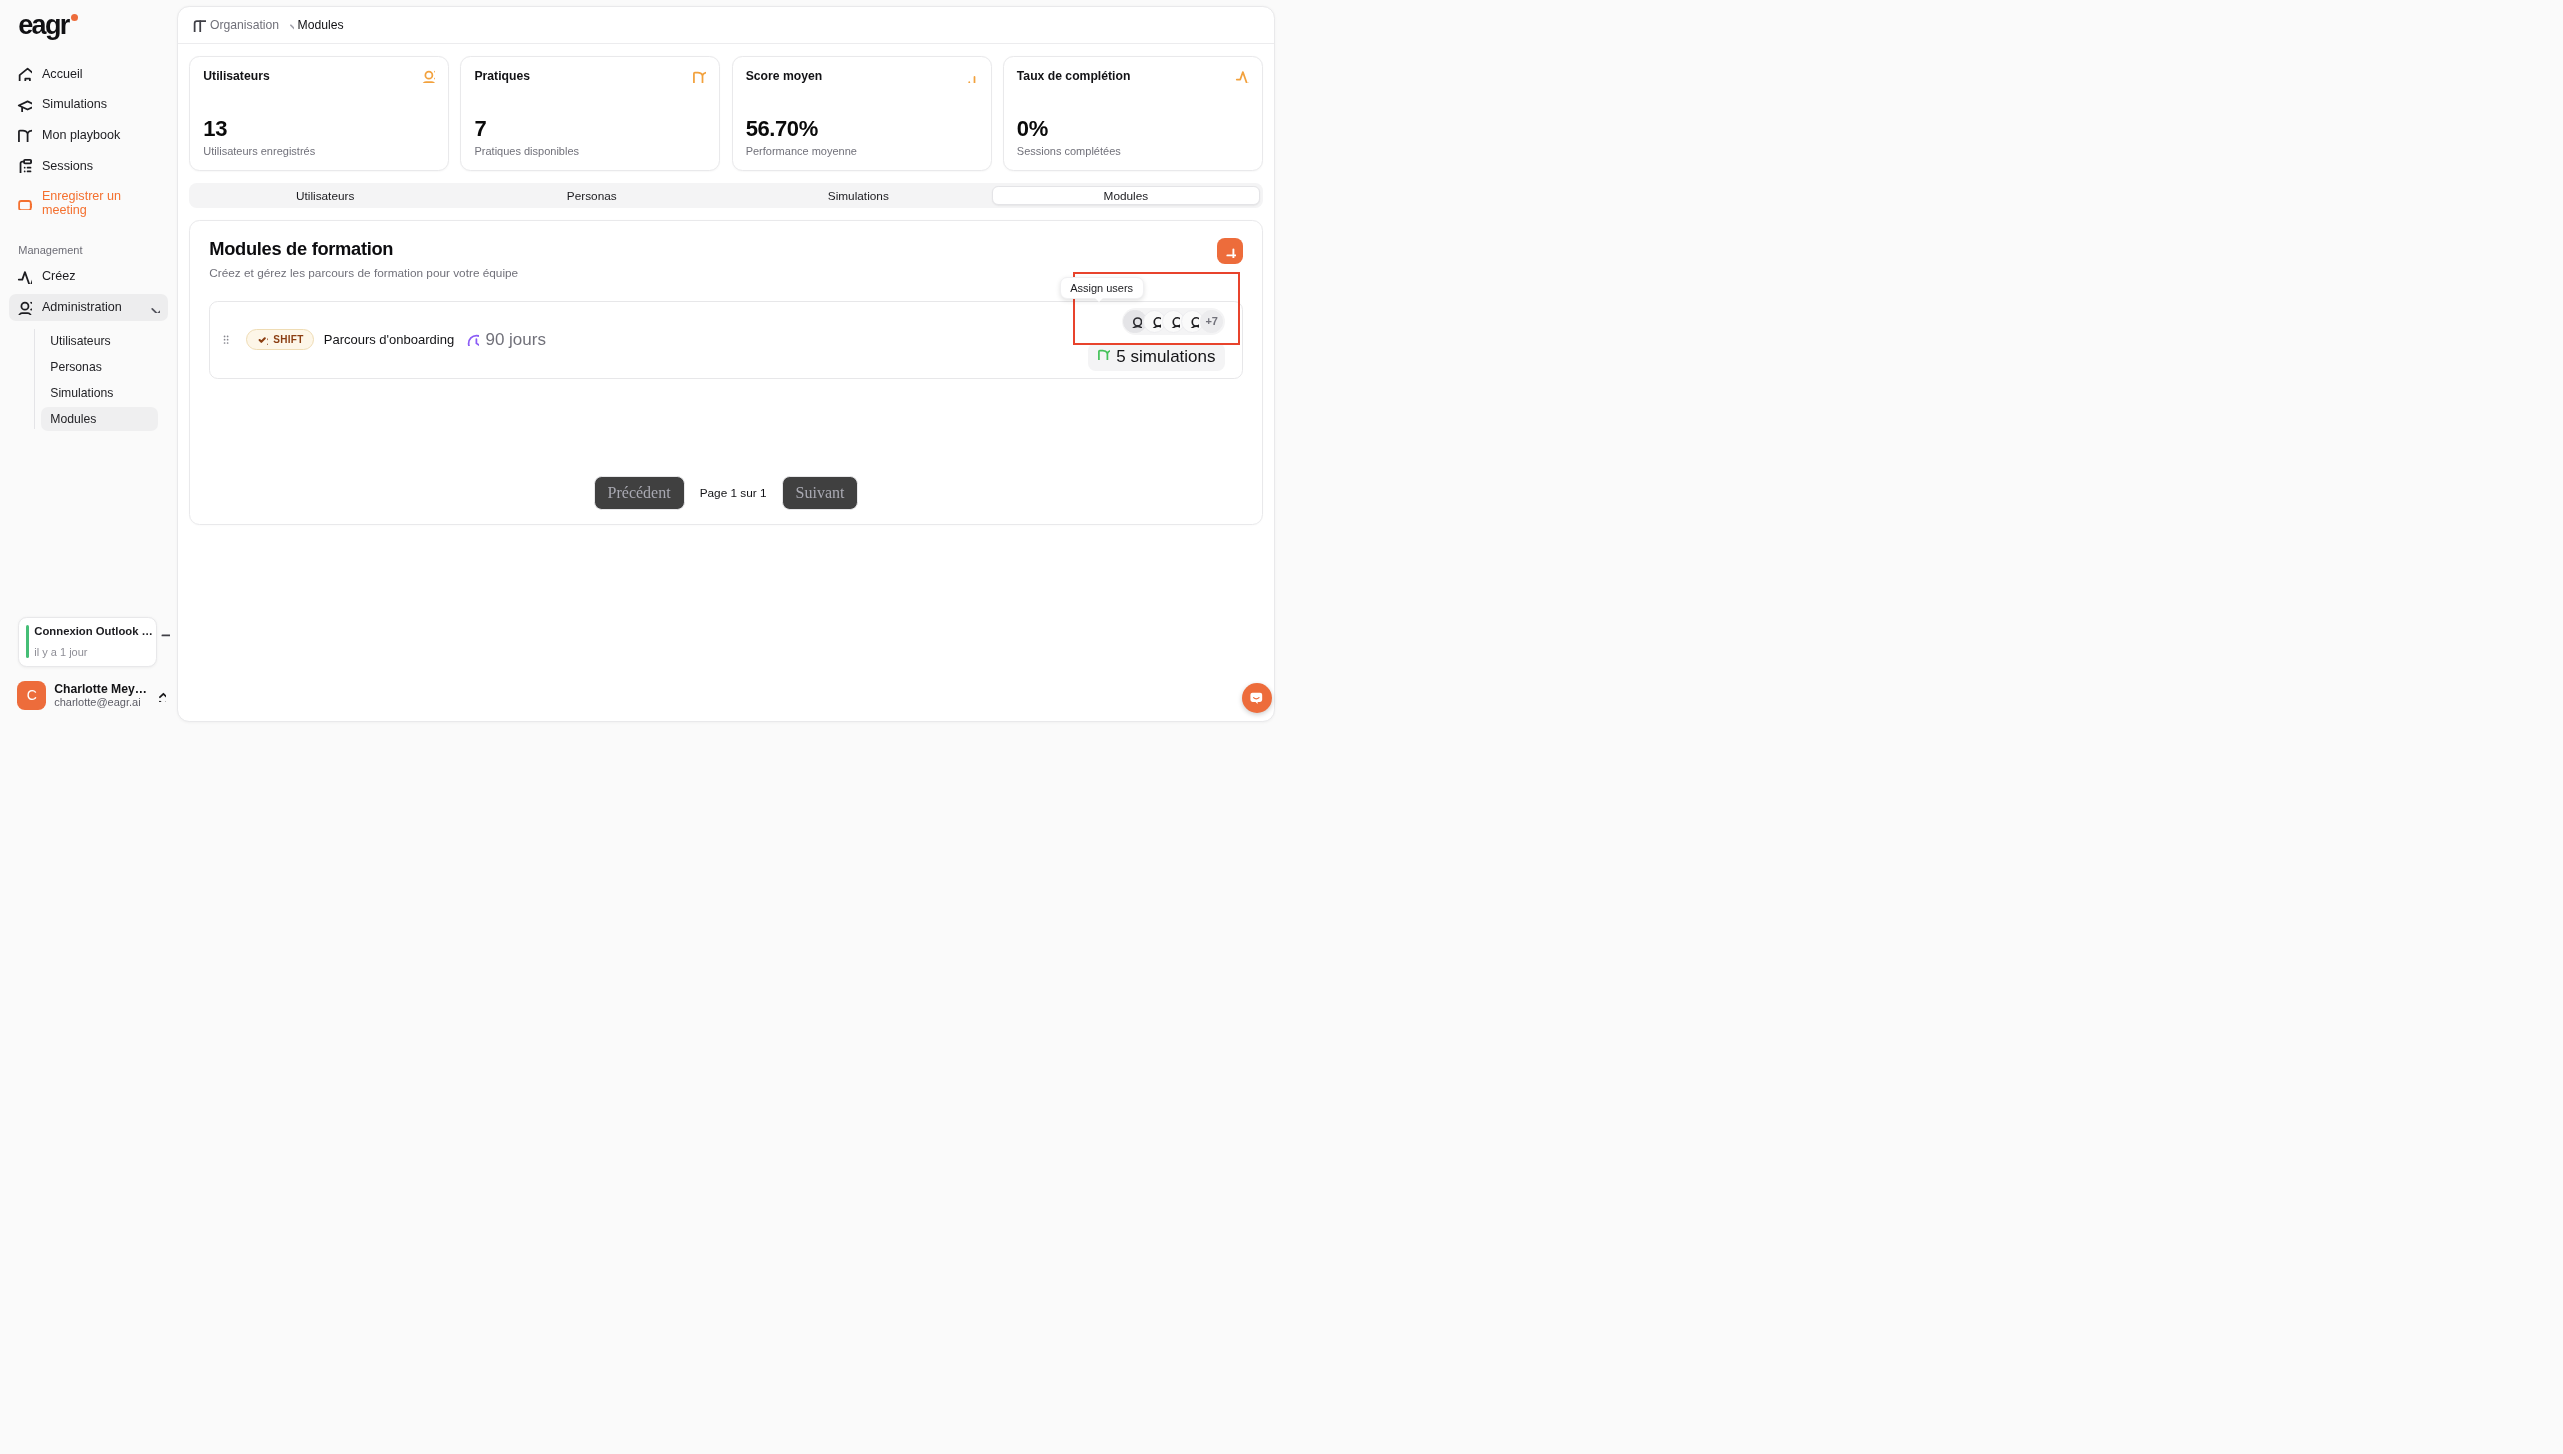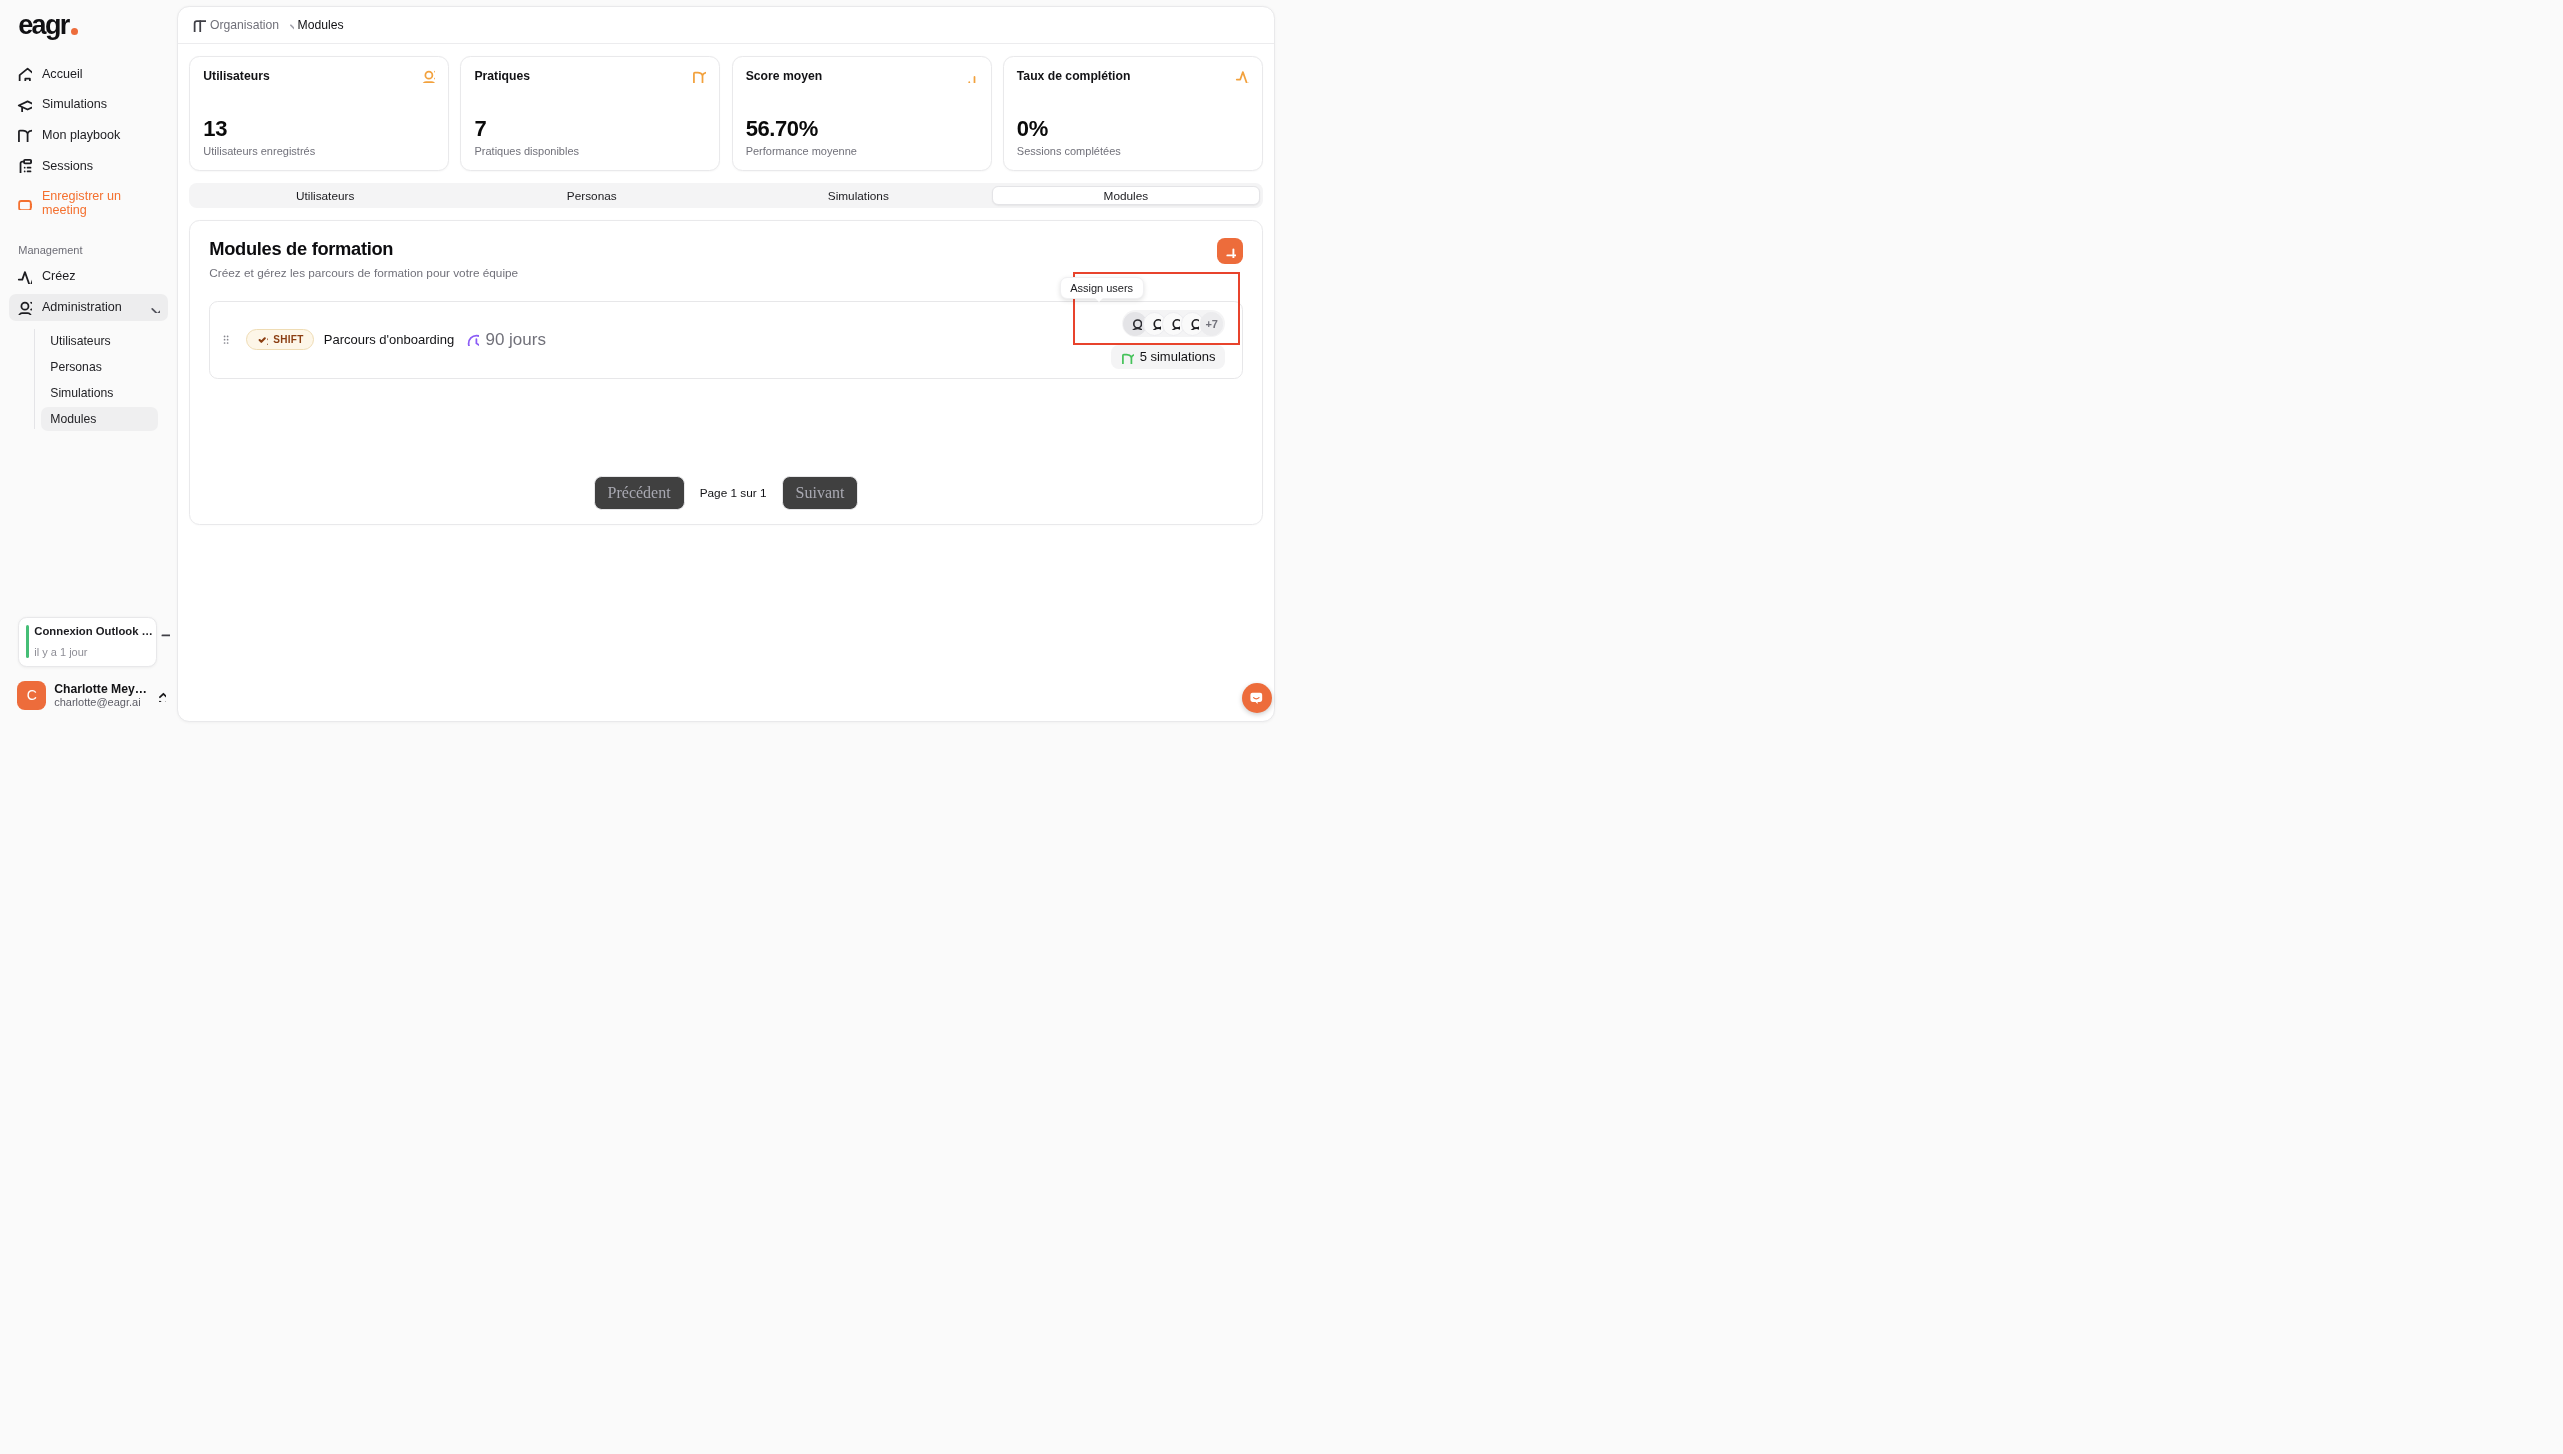--- a/index.html
+++ b/index.html
@@ -12,21 +12,21 @@
   body{
     font-family:"Liberation Sans", sans-serif;
     background:#fafafa; color:#18181b; position:relative; overflow:hidden;
     -webkit-font-smoothing:antialiased;
   }
   svg{display:block}
   .ic{width:15px;height:15px;stroke:currentColor;fill:none;stroke-width:2;stroke-linecap:round;stroke-linejoin:round}
 
   
   .sidebar{position:absolute;left:0;top:0;bottom:0;width:177px;background:#fafafa;display:flex;flex-direction:column;padding-bottom:14px}
-  .logo{margin:14px 0 23px 18.3px;display:flex;align-items:flex-end;cursor:pointer}
+  .logo{margin:14px 0 23px 18.3px;display:flex;cursor:pointer}
   .logo-text{font-size:27px;font-weight:800;letter-spacing:-1.7px;color:#101013;line-height:.85}
   .logo-dot{width:7px;height:7px;border-radius:50%;background:var(--accent);margin:0 0 1.7px 2.6px}
   .nav{padding:0 8.7px;display:flex;flex-direction:column;gap:3.5px}
   .nav-item{display:flex;align-items:center;gap:9.6px;padding:6.1px 8.7px;border-radius:7px;font-size:12.6px;color:#1d1d21;cursor:pointer}
   .nav-item .ic{width:15px;height:15px;flex:none}
   .nav-item.record{color:var(--record-link)}
   .nav-item.active-parent{background:#ededee}
   .nav-item .chev{margin-left:auto;width:12.2px;height:12.2px;color:#52525b}
   .section-label{margin:21px 0 7px 18.3px;font-size:11px;color:#6d6d76}
   .subnav{position:relative;margin-top:2.6px}
@@ -96,22 +96,22 @@
   .row-dur{display:flex;align-items:center;gap:6.1px;font-size:17px;color:#71717a}
   .row-dur .ic{width:13px;height:13px;color:var(--clock-purple)}
   .row-right{margin-left:auto;margin-right:6.1px;display:flex;flex-direction:column;align-items:flex-end;gap:7.8px}
   .avatar-pill{display:flex;align-items:center;background:#f4f4f5;border-radius:871px;padding:1.7px;cursor:pointer}
   .av{width:23.5px;height:23.5px;border-radius:50%;background:#fafafa;border:1.3px solid #ededf0;display:flex;align-items:center;
     justify-content:center;margin-left:-4.4px;color:#1c1c1f}
   .av:first-child{margin-left:0}
   .av .ic{width:13px;height:13px;stroke-width:1.9}
   .av.addbtn{background:#e4e4e7;border-color:#e4e4e7;color:#2c2c31}
   .av.more{background:#ececee;border-color:#ececee;color:#71717a;font-size:11px;font-weight:600}
-  .sim-badge{display:flex;align-items:flex-end;gap:6.1px;background:#f4f4f5;border-radius:7.8px;padding:4.4px 9.6px;
-    font-size:13px;color:#131316;cursor:pointer}
+  .sim-badge{display:flex;align-items:flex-start;gap:6.1px;background:#f4f4f5;border-radius:7.8px;padding:4.4px 9.6px;
+    font-size:17px;color:#131316;cursor:pointer}
   .sim-badge .ic{width:13px;height:13px;color:var(--simulations-green)}
 
   .anno-rect{position:absolute;right:1.7px;top:-30px;width:167px;height:73px;border:2.6px solid var(--annotation-red);
     z-index:5;pointer-events:none}
   .anno-tip{position:absolute;right:98px;top:-24.4px;height:22px;background:#fff;border:0.9px solid #f0f0f2;border-radius:7px;
     box-shadow:0 1.7px 5.2px rgba(0,0,0,.12);display:flex;align-items:center;padding:0 9.6px;font-size:11px;color:#1b1b1f;
     z-index:6;white-space:nowrap}
   .anno-tip::after{content:"";position:absolute;left:42%;top:100%;border:4.4px solid transparent;border-top-color:#fff}
 
   .pagination{position:absolute;left:0;right:0;bottom:14px;display:flex;align-items:center;justify-content:center;gap:15px}

